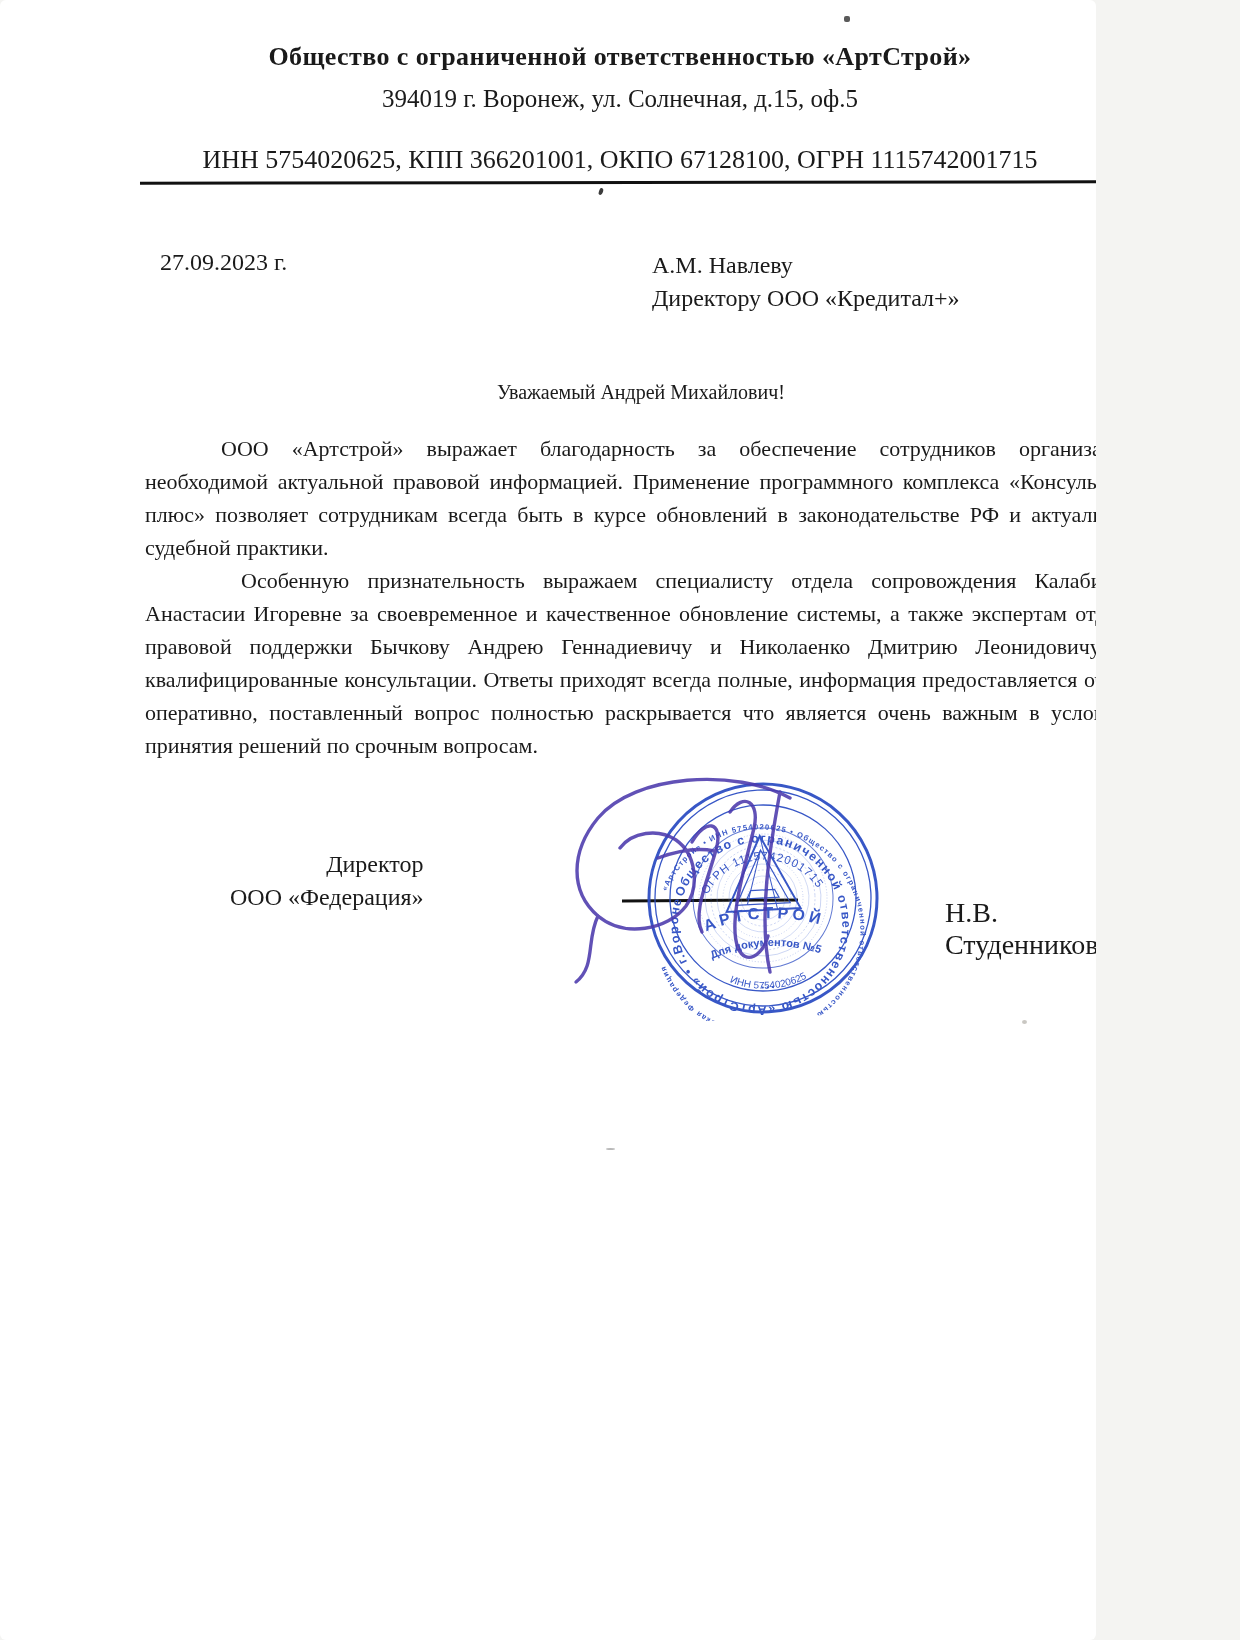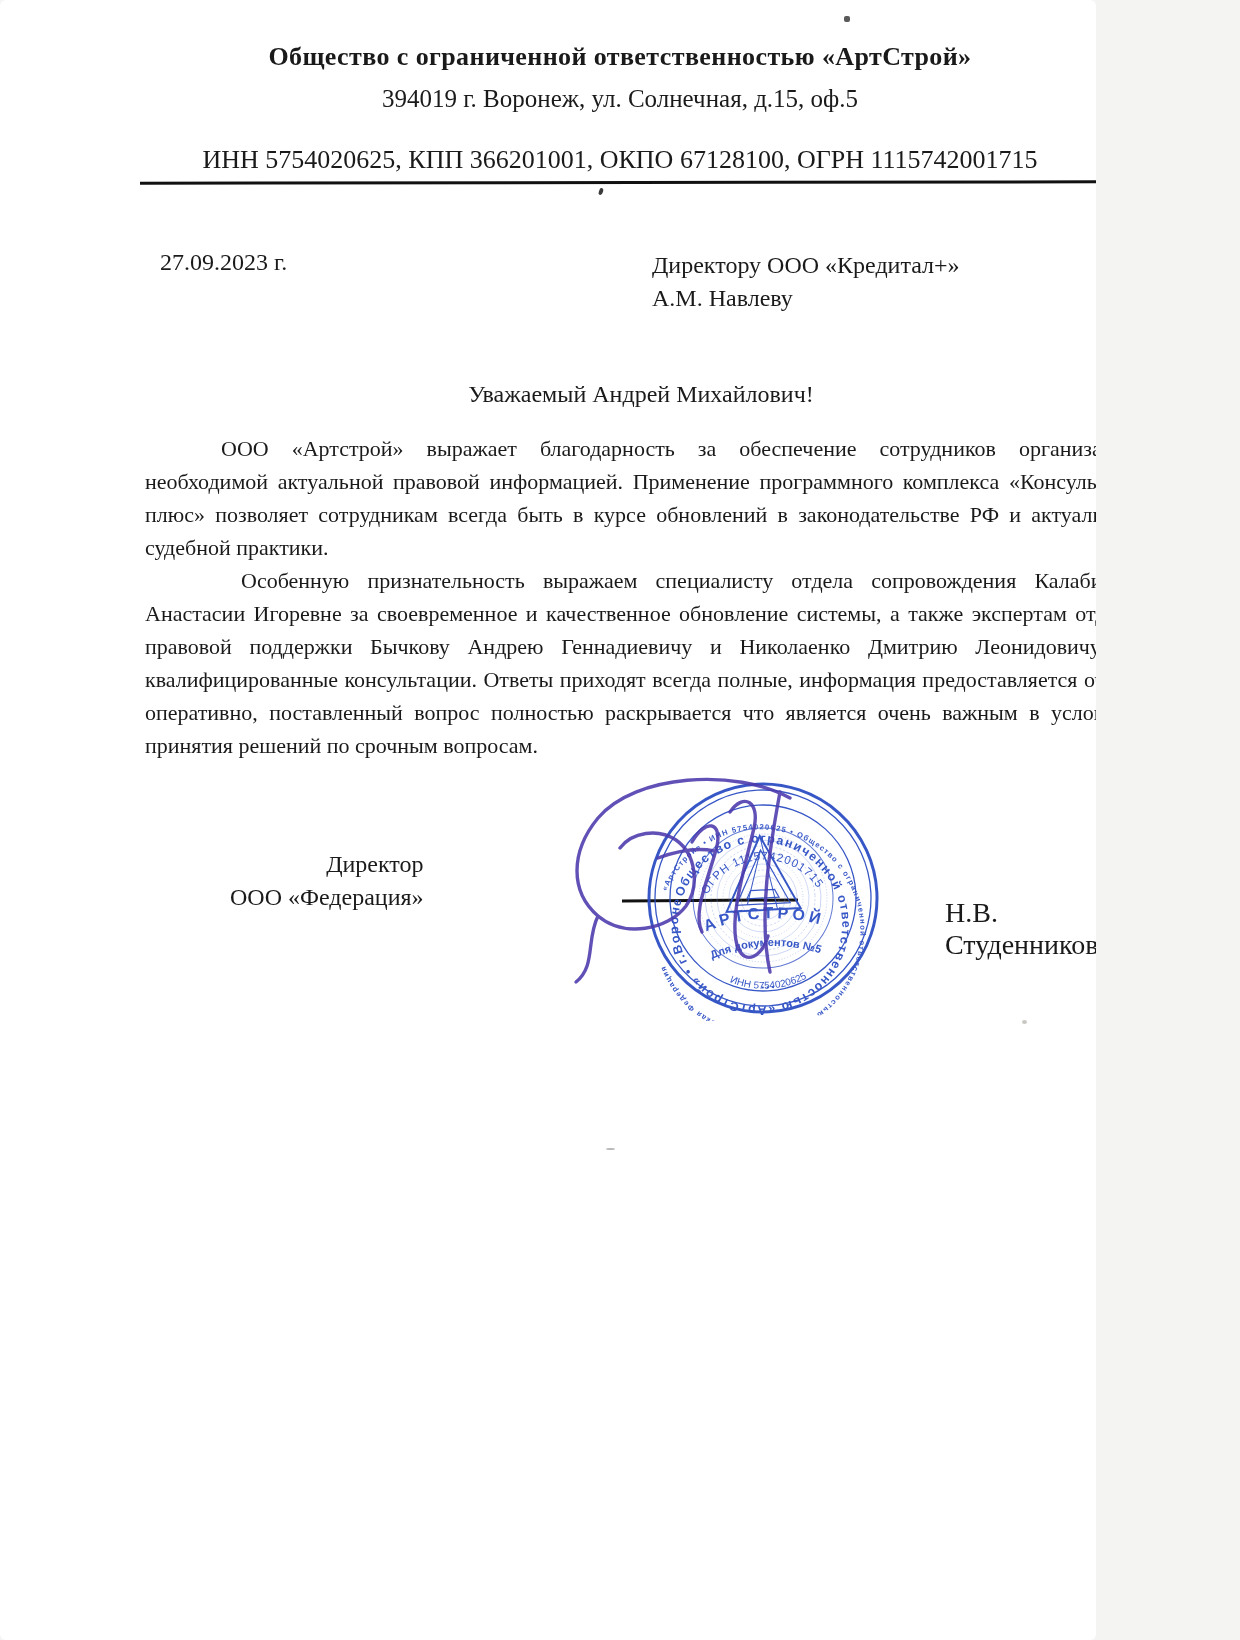--- a/index.html
+++ b/index.html
@@ -14,21 +14,21 @@
   
   .letterhead{position:absolute;left:70px;top:40px;width:1100px;text-align:center;}
   .lh-company{font-size:26px;font-weight:bold;letter-spacing:.4px;line-height:34px;}
   .lh-address{font-size:25px;line-height:33px;margin-top:8px;}
   .lh-requisites{font-size:26px;line-height:33px;margin-top:28px;}
   .rule{position:absolute;left:140px;top:181px;width:1002px;height:3px;background:#111;transform:rotate(-0.08deg);}
   
   .date{position:absolute;left:160px;top:249px;font-size:24px;}
   .recipient{position:absolute;left:652px;top:249px;font-size:24px;line-height:33px;}
   
-  .salutation{position:absolute;left:145px;top:381px;width:992px;text-align:center;font-size:24px;}
+  .salutation{position:absolute;left:145px;top:381px;width:992px;text-align:center;font-size:20px;}
   .body-text{position:absolute;left:145px;top:432px;width:992px;font-size:22px;line-height:33px;text-align:justify;}
   .body-text p{margin:0;}
   .p1{text-indent:76px;}
   .p2{text-indent:96px;margin-top:0px;}
   
   .sig-position{position:absolute;left:230px;top:848px;font-size:24px;line-height:33px;text-align:right;}
   .sig-name{position:absolute;left:945px;top:897px;font-size:28px;}
   .sig-line{position:absolute;left:622px;top:899px;width:176px;height:3px;background:#121212;transform:rotate(-0.4deg);}
   .stamp-wrap{position:absolute;left:643px;top:778px;width:240px;height:240px;opacity:.95;transform:rotate(-3deg);}
   .ink-wrap{position:absolute;left:540px;top:760px;width:360px;height:245px;}
@@ -47,22 +47,22 @@
 
   <div class="letterhead">
     <div class="lh-company">Общество с ограниченной ответственностью «АртСтрой»</div>
     <div class="lh-address">394019 г. Воронеж, ул. Солнечная, д.15, оф.5</div>
     <div class="lh-requisites">ИНН 5754020625, КПП 366201001, ОКПО 67128100, ОГРН 1115742001715</div>
   </div>
   <div class="rule"></div>
 
   <div class="date">27.09.2023 г.</div>
   <div class="recipient">
+    <div>А.М. Навлеву</div>
     <div>Директору ООО «Кредитал+»</div>
-    <div>А.М. Навлеву</div>
   </div>
 
   <div class="salutation">Уважаемый Андрей Михайлович!</div>
 
   <div class="body-text">
     <p class="p1">ООО «Артстрой» выражает благодарность за обеспечение сотрудников организации необходимой актуальной правовой информацией. Применение программного комплекса «Консультант плюс» позволяет сотрудникам всегда быть в курсе обновлений в законодательстве РФ и актуальной судебной практики.</p>
     <p class="p2">Особенную признательность выражаем специалисту отдела сопровождения Калабиной Анастасии Игоревне за своевременное и качественное обновление системы, а также экспертам отдела правовой поддержки Бычкову Андрею Геннадиевичу и Николаенко Дмитрию Леонидовичу за квалифицированные консультации. Ответы приходят всегда полные, информация предоставляется очень оперативно, поставленный вопрос полностью раскрывается что является очень важным в условиях принятия решений по срочным вопросам.</p>
   </div>
 
   <div class="sig-position">

